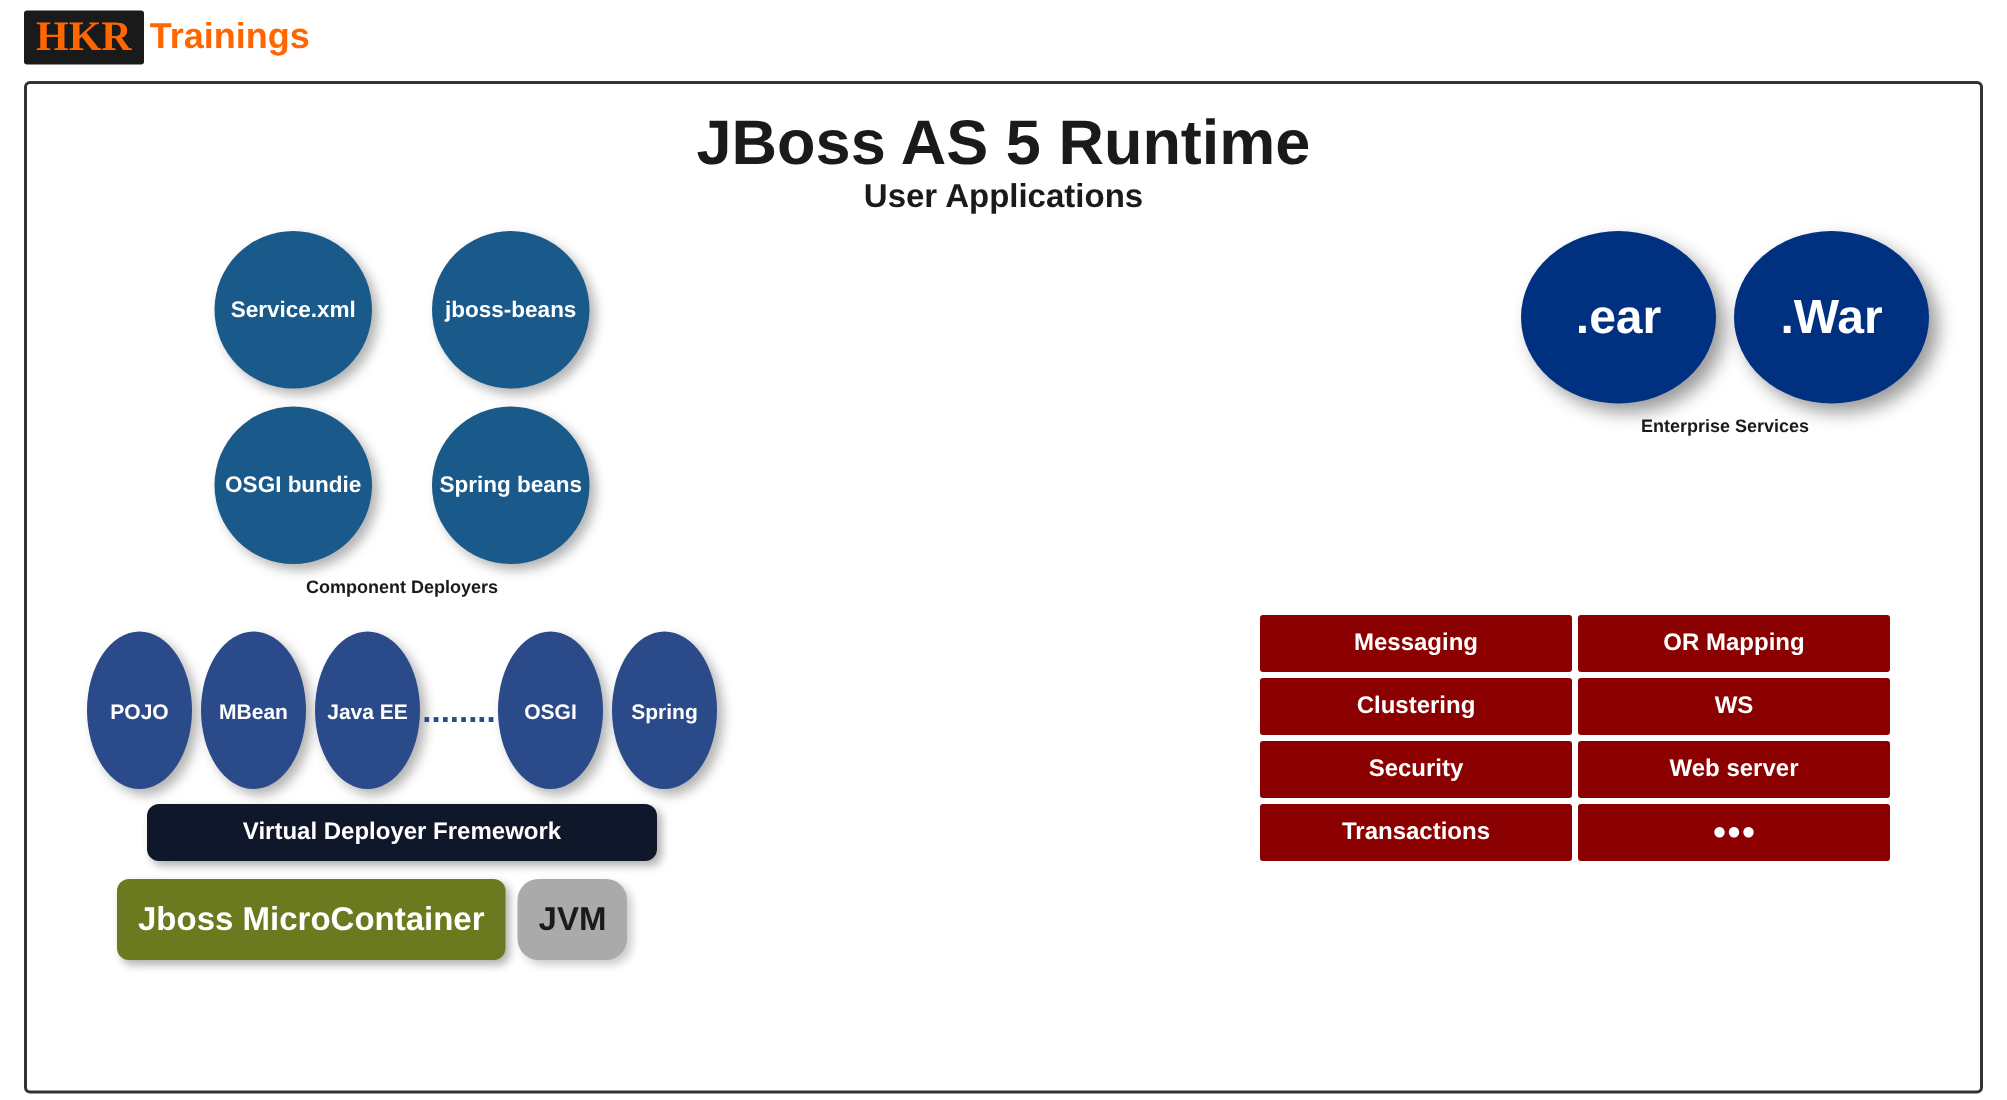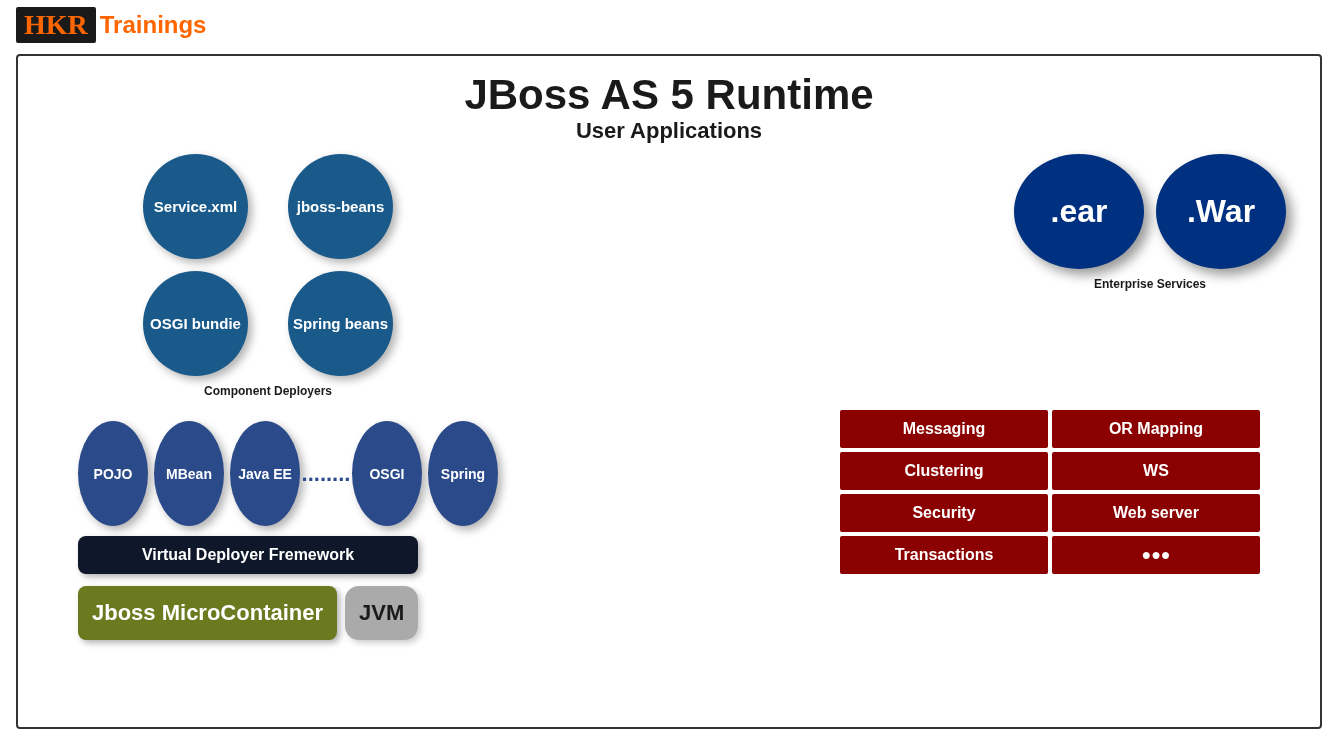--- a/index.html
+++ b/index.html
@@ -145,21 +145,21 @@
       justify-content: space-between;
       align-items: flex-end;
       margin: 0 40px;
       margin-top: 4px;
     }
 
     
     .oval-section {
       display: flex;
       flex-direction: column;
-      align-items: flex-start;
+      align-items: center;
       width: 380px;
     }
 
     .ovals-row {
       display: flex;
       gap: 6px;
       justify-content: center;
       margin-bottom: 10px;
     }
 

